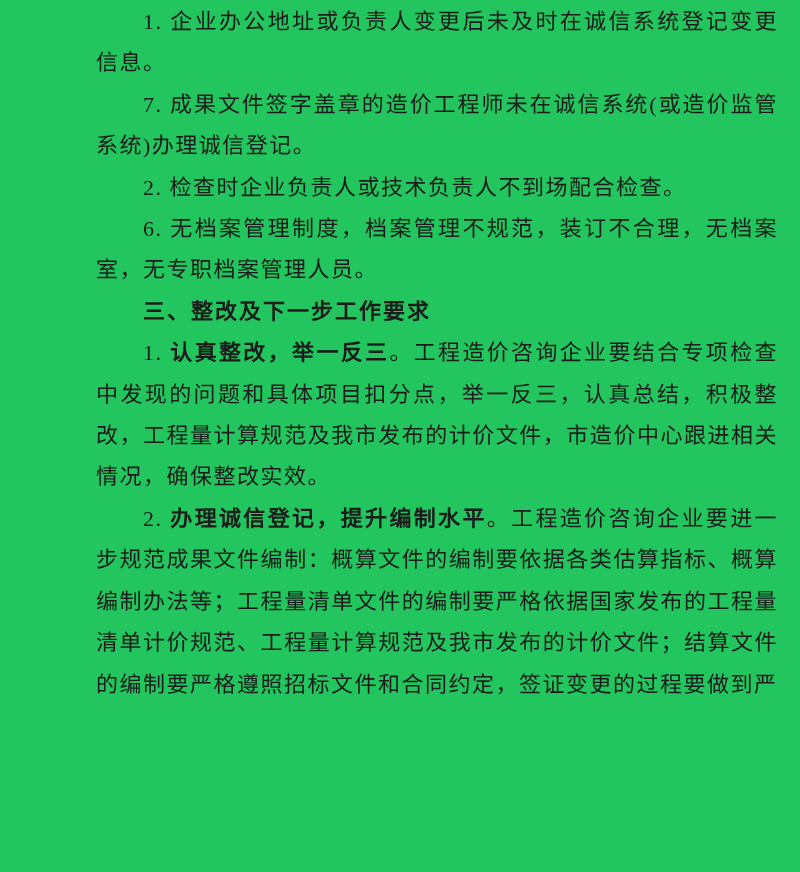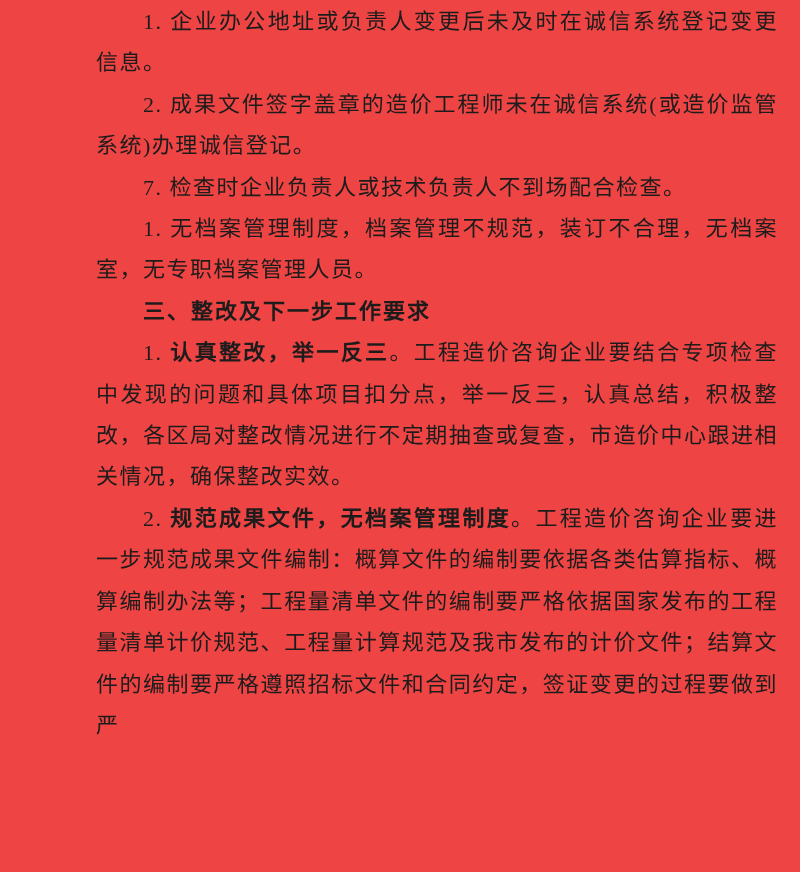--- a/index.html
+++ b/index.html
@@ -45,23 +45,23 @@
     font-weight: bold;
     letter-spacing: 2px;
     text-align: right;
   }
   .seg { font-weight: normal; }
   .seg.bold { font-weight: bold; }
 </style>
 </head>
 <body>
 
-<div class="page" style="background: #ef4444;">
+<div class="page" style="background: #22c55e;">
   <div class="content" style="color: rgb(28, 28, 28);">
       <p class="body"><span class="seg">1. 企业办公地址或负责人变更后未及时在诚信系统登记变更信息。</span></p>
-      <p class="body"><span class="seg">2. 成果文件签字盖章的造价工程师未在诚信系统(或造价监管系统)办理诚信登记。</span></p>
-      <p class="body"><span class="seg">7. 检查时企业负责人或技术负责人不到场配合检查。</span></p>
-      <p class="body"><span class="seg">1. 无档案管理制度，档案管理不规范，装订不合理，无档案室，无专职档案管理人员。</span></p>
+      <p class="body"><span class="seg">7. 成果文件签字盖章的造价工程师未在诚信系统(或造价监管系统)办理诚信登记。</span></p>
+      <p class="body"><span class="seg">2. 检查时企业负责人或技术负责人不到场配合检查。</span></p>
+      <p class="body"><span class="seg">6. 无档案管理制度，档案管理不规范，装订不合理，无档案室，无专职档案管理人员。</span></p>
       <p class="heading"><span class="seg bold">三、整改及下一步工作要求</span></p>
-      <p class="body"><span class="seg">1. </span><span class="seg bold">认真整改，举一反三</span><span class="seg">。工程造价咨询企业要结合专项检查中发现的问题和具体项目扣分点，举一反三，认真总结，积极整改，各区局对整改情况进行不定期抽查或复查，市造价中心跟进相关情况，确保整改实效。</span></p>
-      <p class="body"><span class="seg">2. </span><span class="seg bold">规范成果文件，无档案管理制度</span><span class="seg">。工程造价咨询企业要进一步规范成果文件编制：概算文件的编制要依据各类估算指标、概算编制办法等；工程量清单文件的编制要严格依据国家发布的工程量清单计价规范、工程量计算规范及我市发布的计价文件；结算文件的编制要严格遵照招标文件和合同约定，签证变更的过程要做到严</span></p>
+      <p class="body"><span class="seg">1. </span><span class="seg bold">认真整改，举一反三</span><span class="seg">。工程造价咨询企业要结合专项检查中发现的问题和具体项目扣分点，举一反三，认真总结，积极整改，工程量计算规范及我市发布的计价文件，市造价中心跟进相关情况，确保整改实效。</span></p>
+      <p class="body"><span class="seg">2. </span><span class="seg bold">办理诚信登记，提升编制水平</span><span class="seg">。工程造价咨询企业要进一步规范成果文件编制：概算文件的编制要依据各类估算指标、概算编制办法等；工程量清单文件的编制要严格依据国家发布的工程量清单计价规范、工程量计算规范及我市发布的计价文件；结算文件的编制要严格遵照招标文件和合同约定，签证变更的过程要做到严</span></p>
     </div>
 </div>
 
 </body></html>

